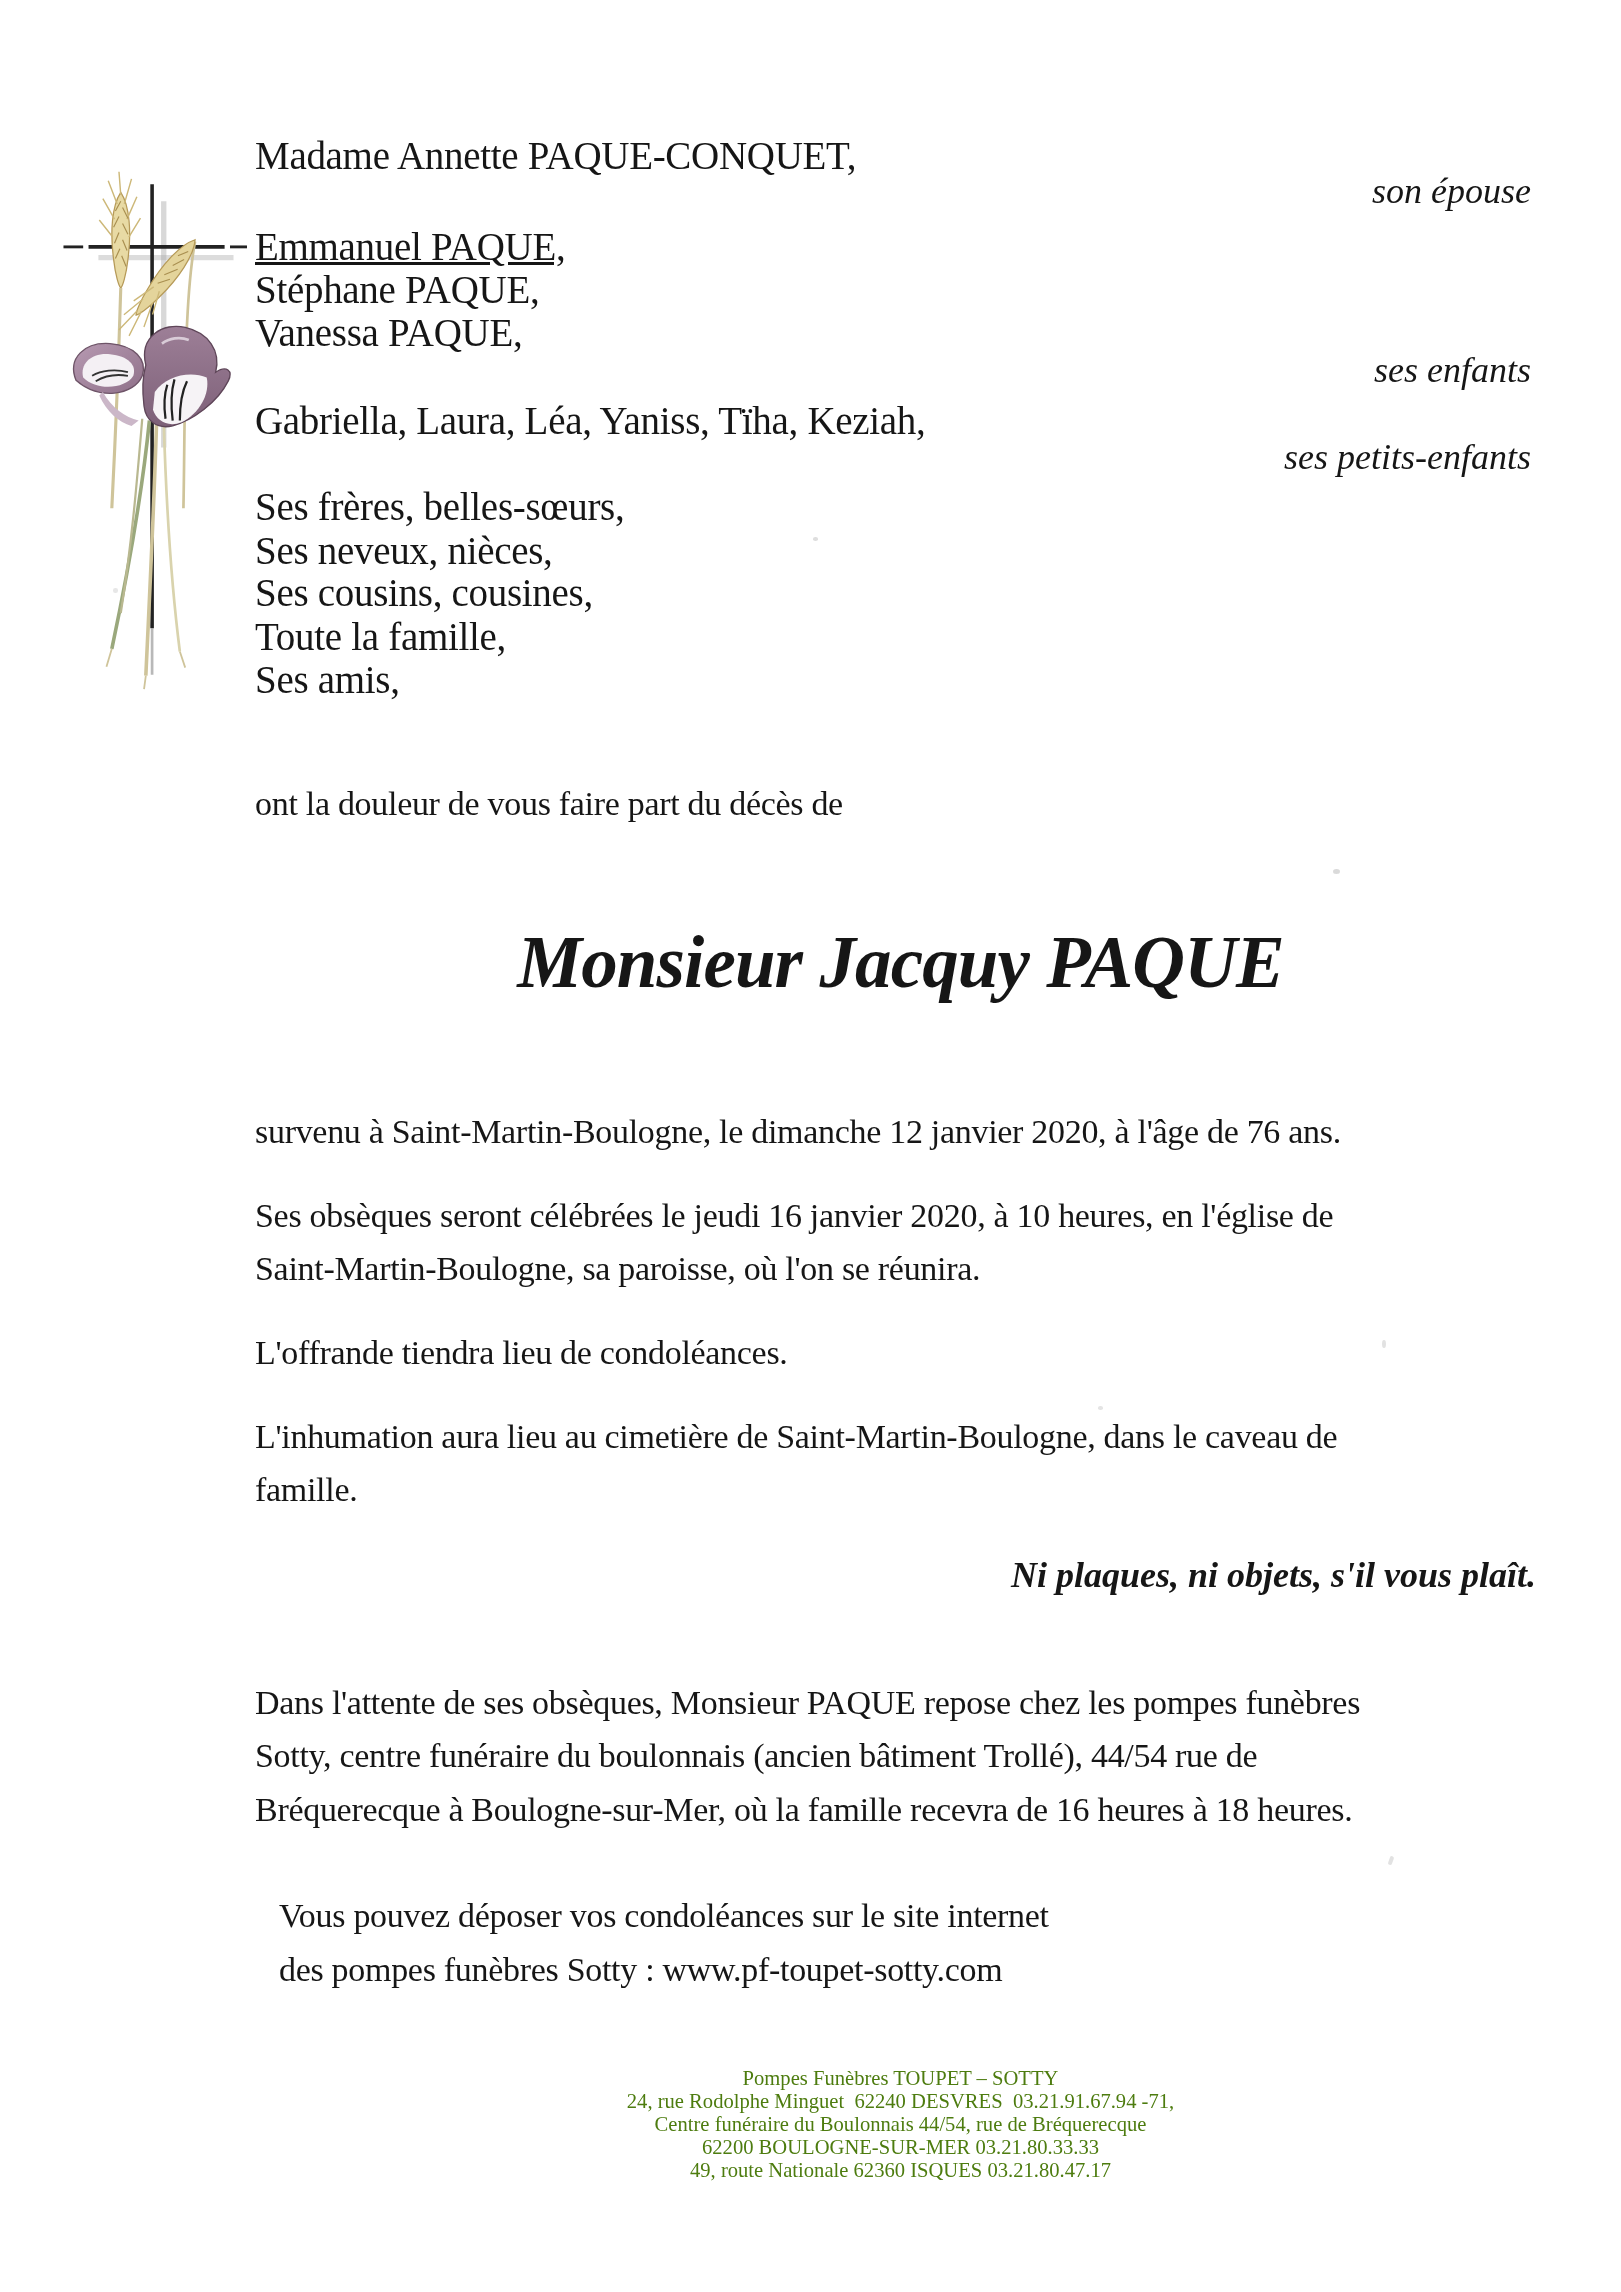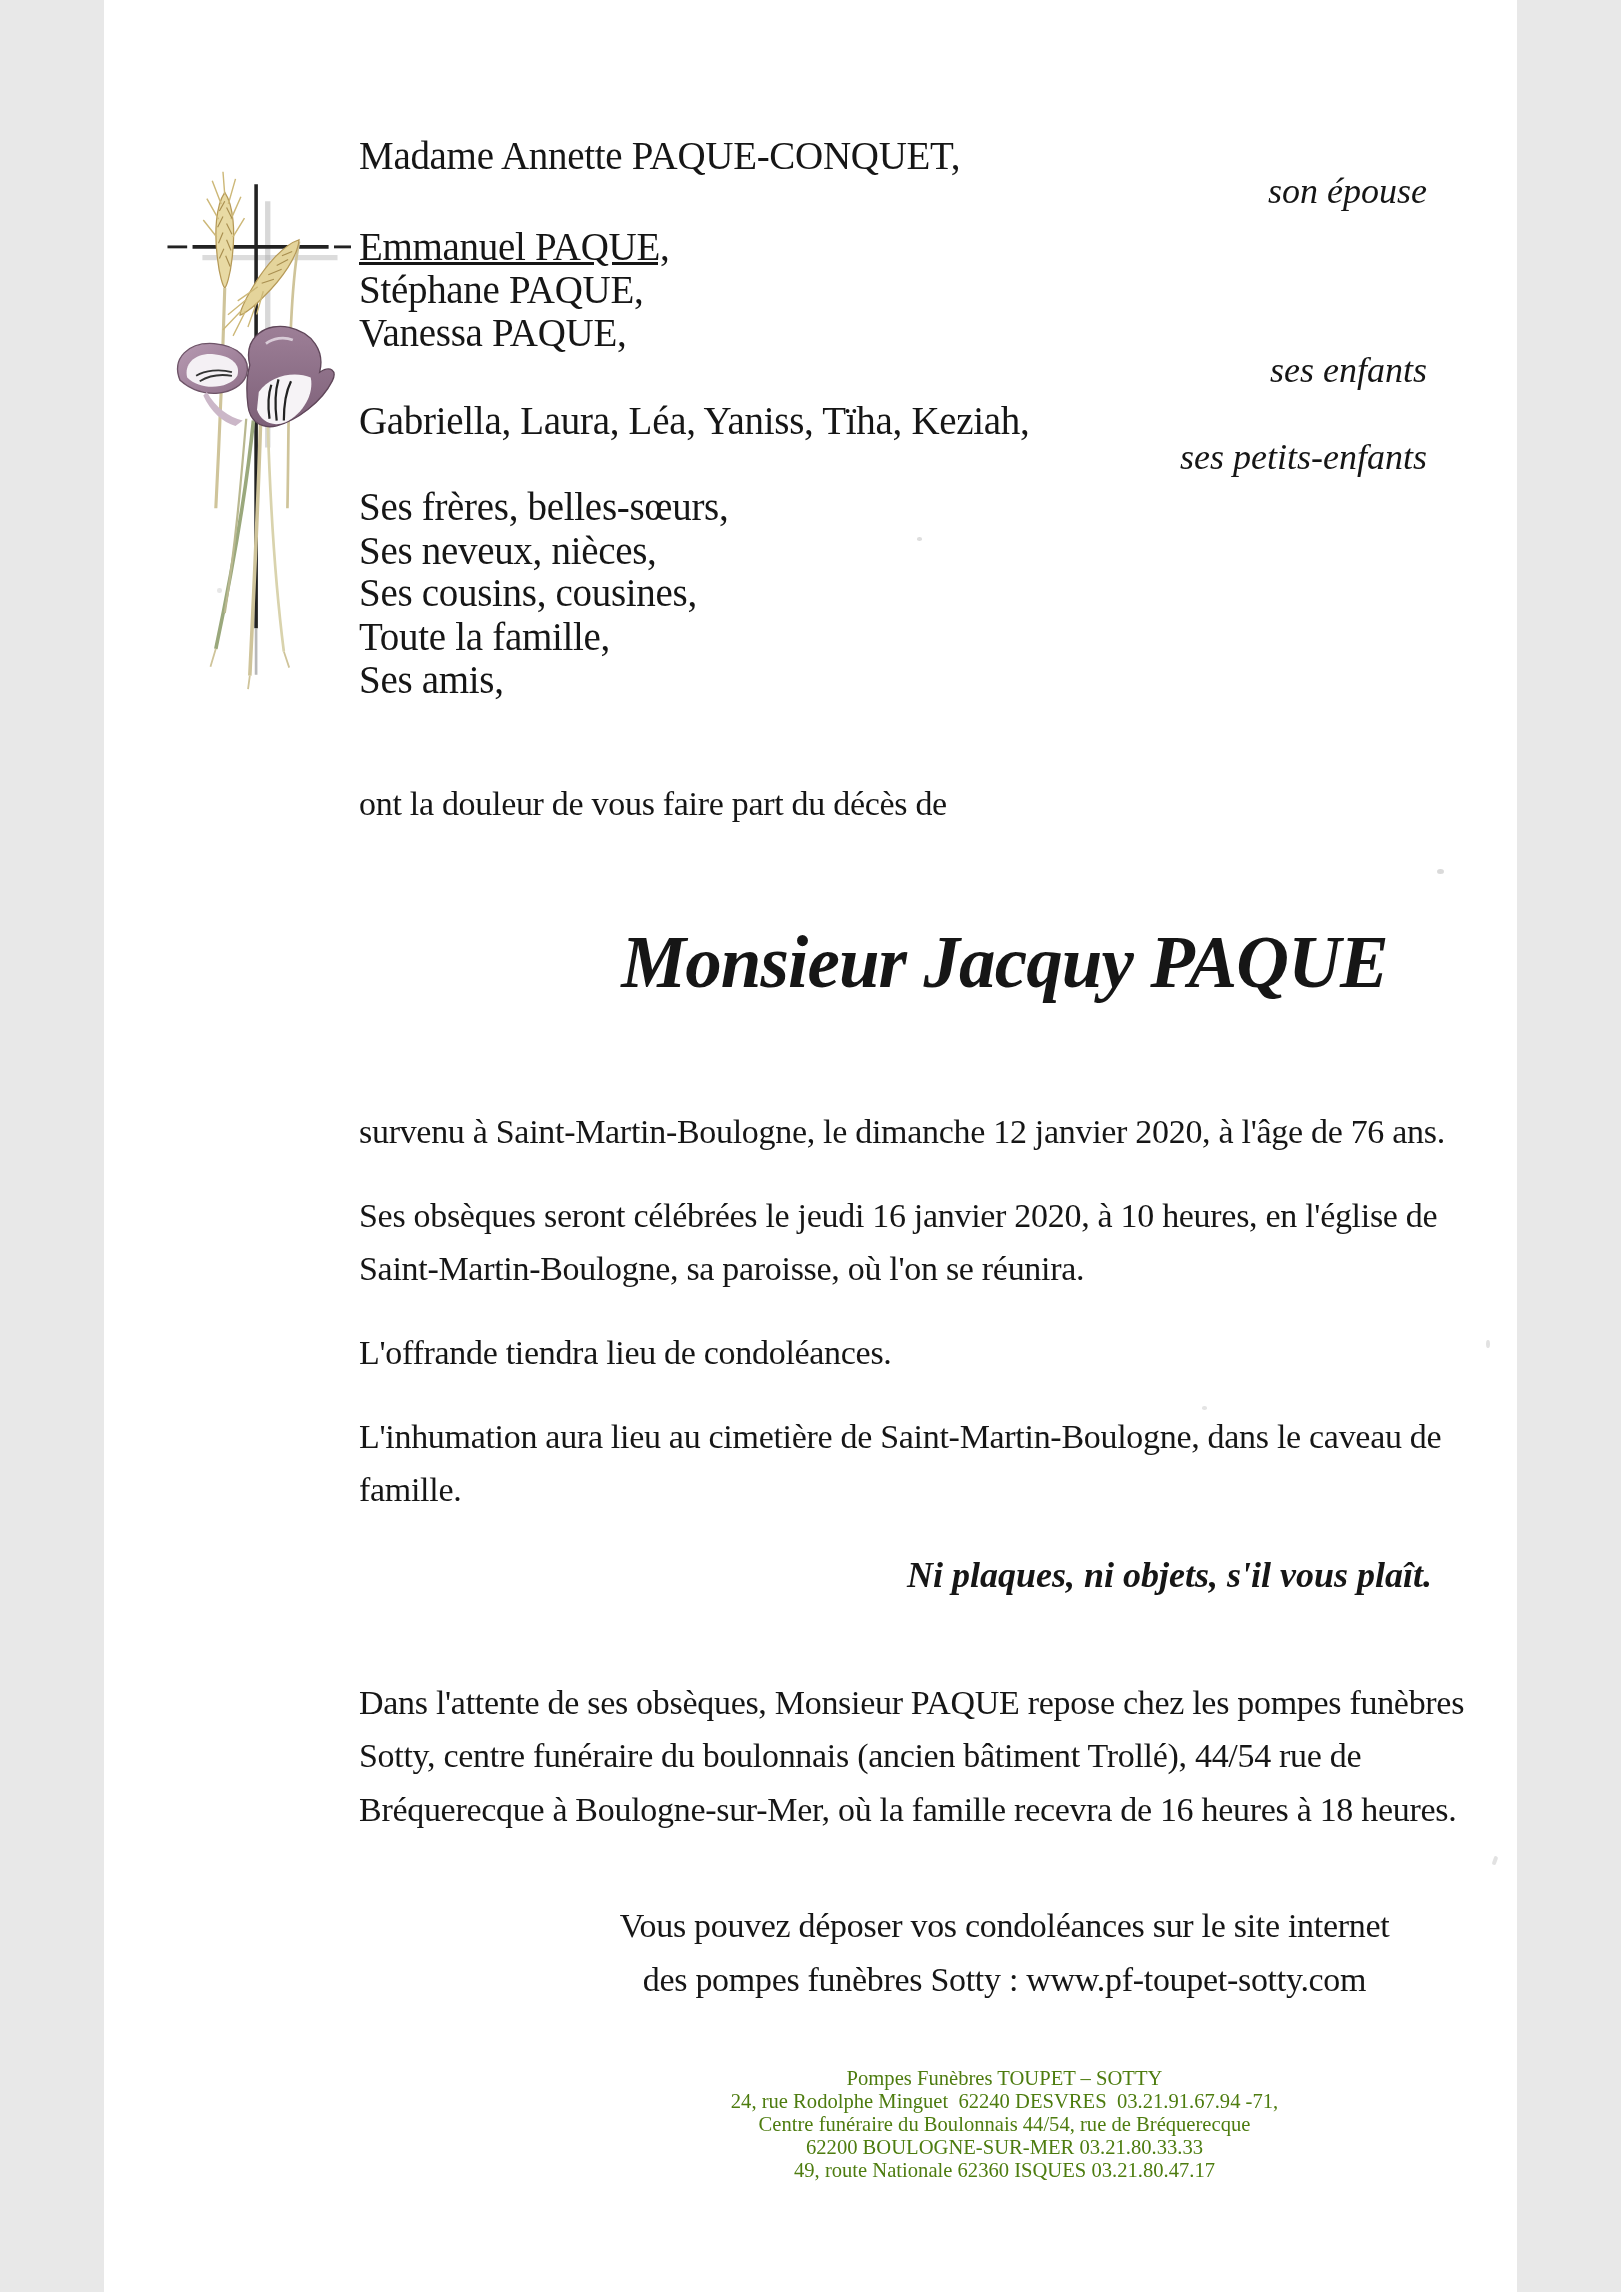--- a/index.html
+++ b/index.html
@@ -1,35 +1,35 @@
 <!DOCTYPE html>
 <html lang="fr" style="font-size:14.3px"><head>
 <meta charset="utf-8">
 <style>
   html,body{margin:0;padding:0;background:#e8e8e8;}
   .page{
     position:relative;
-    width:1413px;height:2293px;
+    width:1621px;height:2293px;
     margin:0 auto;
     background:#ffffff;
     font-family:"Liberation Serif","DejaVu Serif",serif;
     color:#161616;
     overflow:hidden;
   }
   .line{position:absolute;white-space:pre;}
   .names{font-size:39px;letter-spacing:-0.3px;}
   .rel-label{font-size:36px;font-style:italic;text-align:right;}
   .body-txt{font-size:34px;letter-spacing:-0.3px;}
   .intro{font-size:34px;letter-spacing:-0.3px;}
   .deceased{
     font-size:73px;font-weight:700;letter-spacing:-0.9px;
     text-align:center;left:269px;width:1263px;
   }
   .request{font-size:36px;font-weight:700;font-style:italic;text-align:right;}
-  .centered{left:269px;width:1263px;text-align:center;margin-top:10px;}
+  .centered{left:279px;width:1263px;}
   .footer-block{
     position:absolute;left:269px;top:2067px;width:1263px;
     font-size:20.6px;line-height:23px;text-align:center;color:#4d7c0f;
   }
   .footer-block div{white-space:pre;}
   .speck{position:absolute;background:#7a7a7a;border-radius:50%;}
   .artwork{position:absolute;left:49px;top:152px;width:242px;height:555px;}
 </style>
 </head>
 <body>

